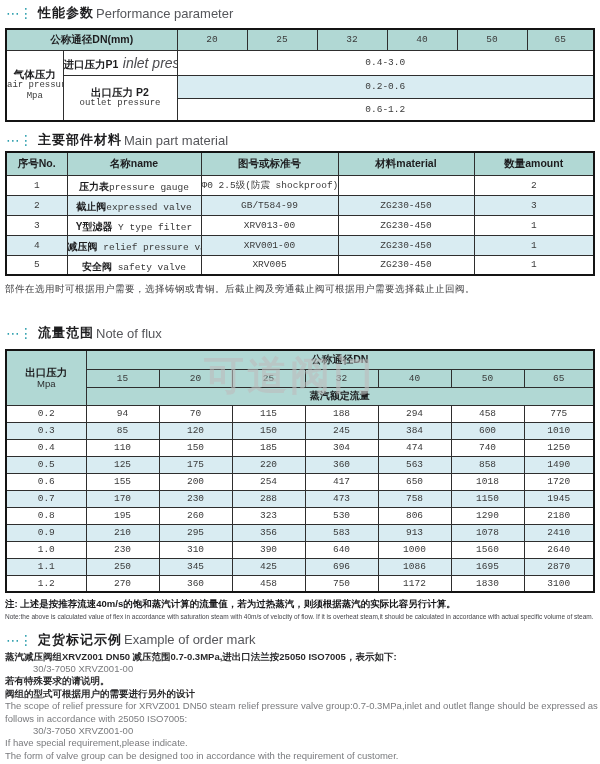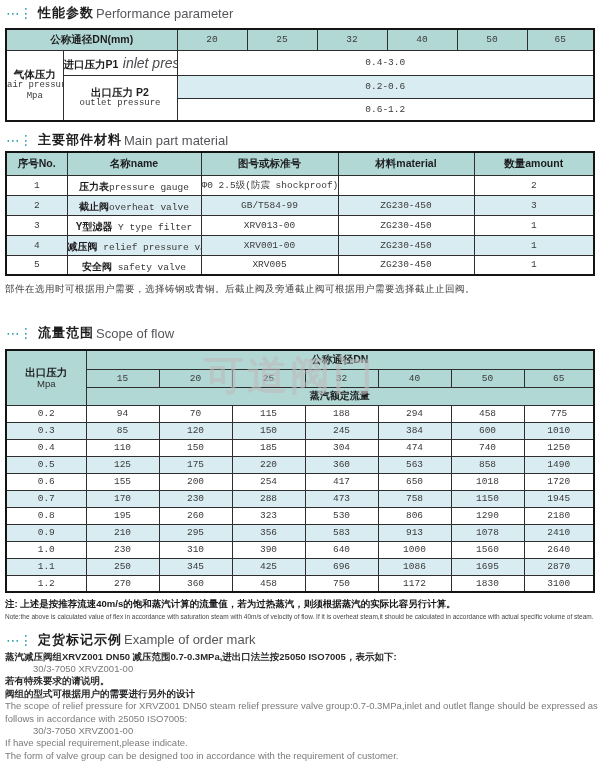--- a/index.html
+++ b/index.html
@@ -146,21 +146,21 @@
     <tbody>
     <tr>
       <td class="mono">1</td>
       <td><span class="cn-b-sm">压力表</span><span class="mono">pressure gauge</span></td>
       <td class="mono">Φ0 2.5级(防震 shockproof)</td>
       <td class="mono"></td>
       <td class="mono">2</td>
     </tr>
     <tr>
       <td class="mono">2</td>
-      <td><span class="cn-b-sm">截止阀</span><span class="mono">overheat valve</span></td>
+      <td><span class="cn-b-sm">截止阀</span><span class="mono">expressed valve</span></td>
       <td class="mono">GB/T584-99</td>
       <td class="mono">ZG230-450</td>
       <td class="mono">3</td>
     </tr>
     <tr>
       <td class="mono">3</td>
       <td><span class="cn-b-sm">Y型滤器</span><span class="mono"> Y type filter</span></td>
       <td class="mono">XRV013-00</td>
       <td class="mono">ZG230-450</td>
       <td class="mono">1</td>
@@ -180,21 +180,21 @@
       <td class="mono">1</td>
     </tr>
     </tbody>
   </table>
 
   <div class="note-1">部件在选用时可根据用户需要，选择铸钢或青铜。后截止阀及旁通截止阀可根据用户需要选择截止止回阀。</div>
 
   <div class="sec-head" style="margin-top:28px;">
     <span class="sec-icon">⋯⋮</span>
     <span class="t-cn">流量范围</span>
-    <span class="t-en">Scope of flow</span>
+    <span class="t-en">Note of flux</span>
   </div>
 
   <table class="t3">
     <colgroup>
         <col style="width:80px">
         <col style="width:73px">
         <col style="width:73px">
         <col style="width:73px">
         <col style="width:73px">
         <col style="width:73px">

